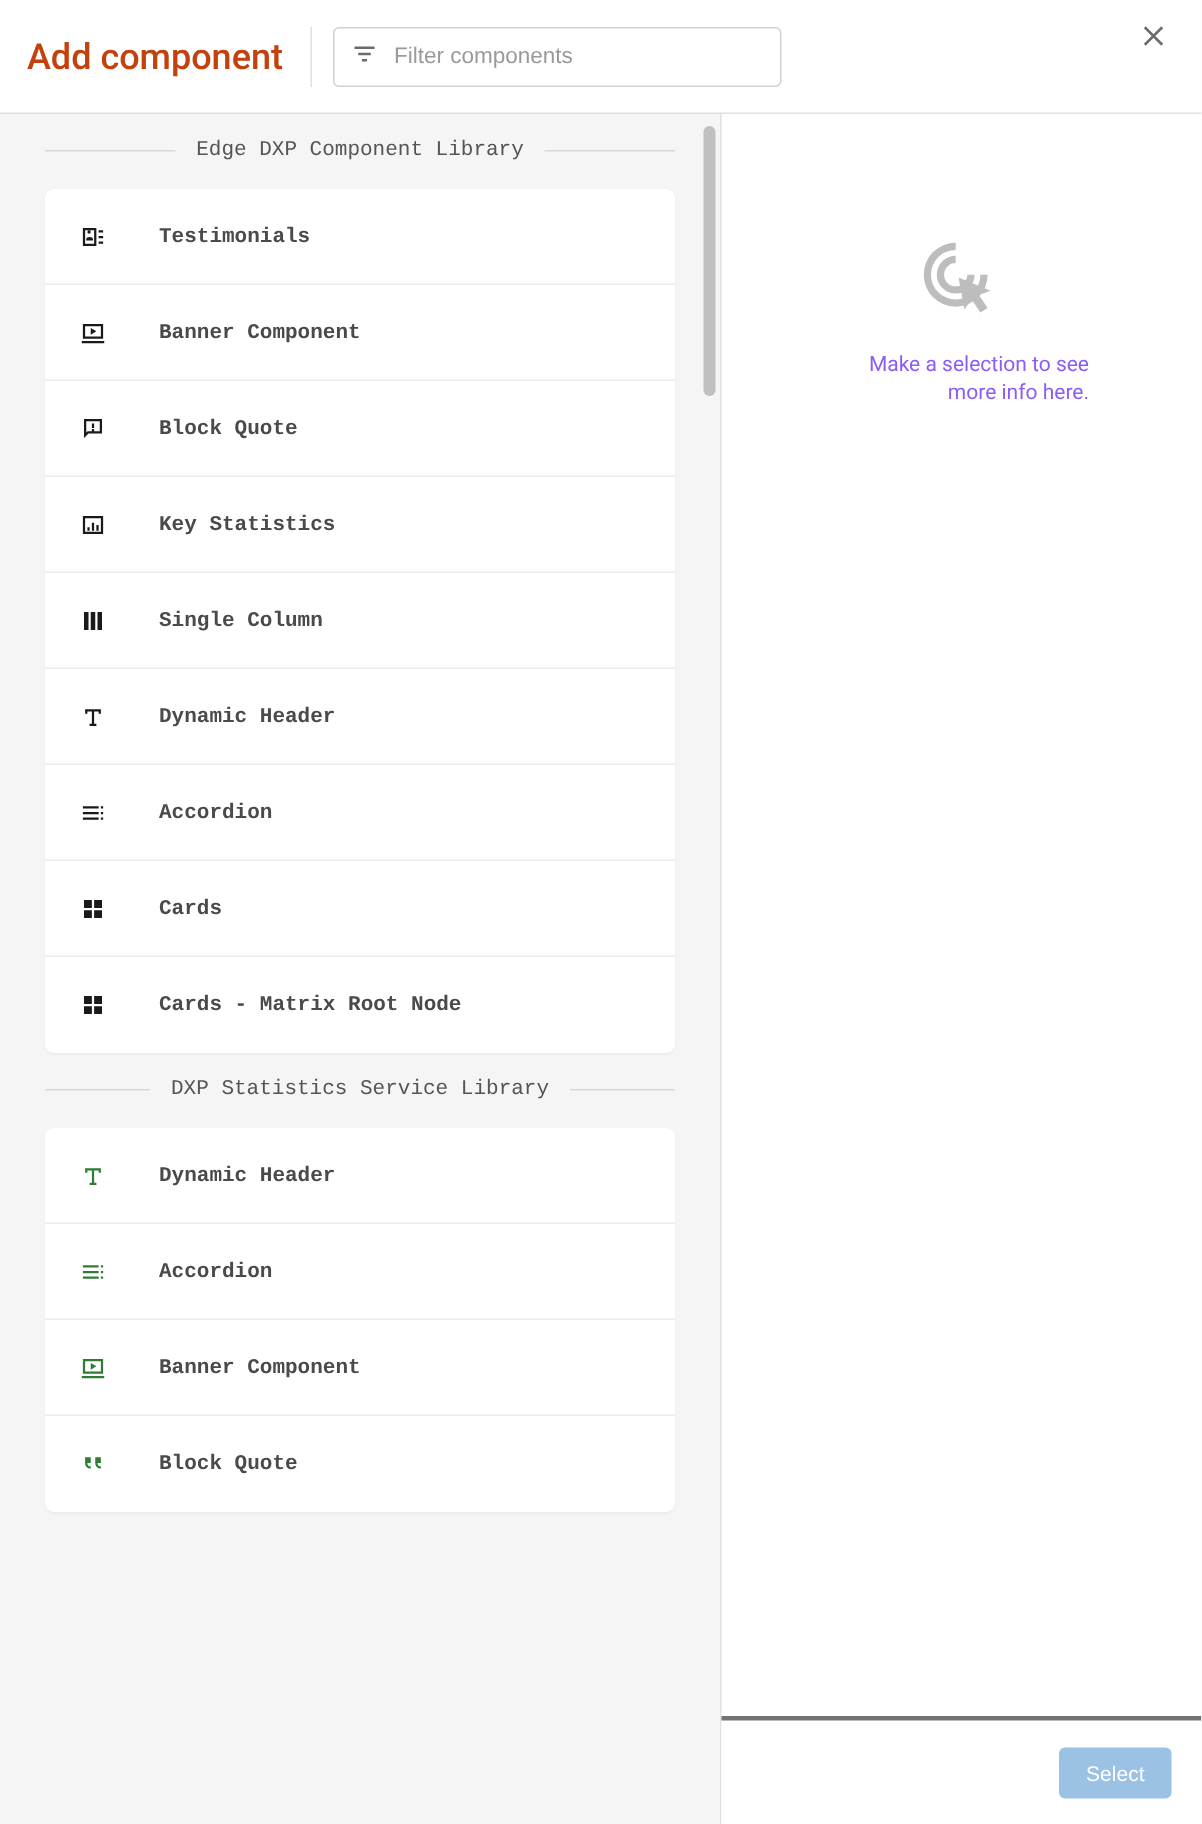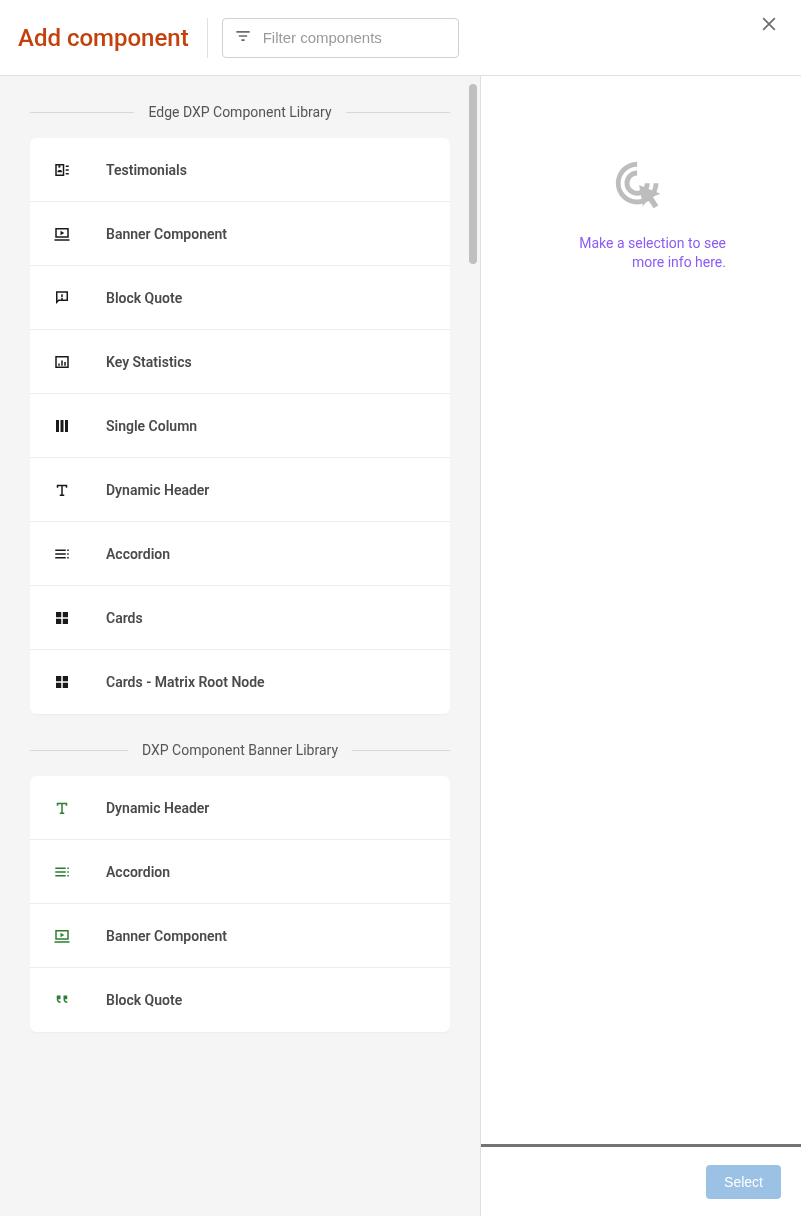--- a/index.html
+++ b/index.html
@@ -4,36 +4,36 @@
 <style>
   * { box-sizing: border-box; margin: 0; padding: 0; }
   html, body { width: 801px; height: 1216px; font-family: -apple-system, BlinkMacSystemFont, "Segoe UI", Roboto, "Helvetica Neue", Arial, sans-serif; color: #333; overflow: hidden; background: #fff; }
 
   .modal { width: 801px; height: 1216px; display: flex; flex-direction: column; background: #fff; }
 
   
   .header { display: flex; align-items: center; padding: 0 18px; height: 76px; border-bottom: 1px solid #e0e0e0; background: #fff; }
   .header-title { font-size: 24px; font-weight: 500; color: #c2410c; padding-right: 18px; border-right: 1px solid #e0e0e0; line-height: 1; height: 40px; display: flex; align-items: center; }
   .filter-wrap { padding-left: 14px; }
-  .filter { display: flex; align-items: center; border: 1px solid #d0d0d0; border-radius: 4px; height: 40px; padding: 0 10px; width: 237px; background: #fff; }
+  .filter { display: flex; align-items: center; border: 1px solid #d0d0d0; border-radius: 4px; height: 40px; padding: 0 10px; width: 299px; background: #fff; }
   .filter svg { width: 20px; height: 20px; fill: #6b6b6b; flex-shrink: 0; }
   .filter input { border: none; outline: none; font-size: 15px; margin-left: 10px; width: 100%; color: #444; }
   .filter input::placeholder { color: #9a9a9a; }
   .close-btn { margin-left: auto; width: 28px; height: 28px; display: flex; align-items: center; justify-content: center; cursor: pointer; align-self: flex-start; margin-top: 12px; }
   .close-btn svg { width: 20px; height: 20px; stroke: #6b6b6b; stroke-width: 2; fill: none; }
 
   
   .body { flex: 1; display: flex; overflow: hidden; background: #f5f5f5; }
 
   
   .left { width: 480px; position: relative; }
   .left-scroll { position: absolute; left: 0; top: 0; right: 0; bottom: 0; overflow: hidden; padding: 0 30px 20px 30px; }
   .scrollbar-thumb { position: absolute; right: 3px; top: 8px; width: 8px; height: 180px; background: #c0c0c0; border-radius: 4px; }
 
-  .library-section { margin-top: 28px; }
+  .library-section { margin-top: 16px; font-family: Liberation Mono, monospace; }
   .lib-header { display: flex; align-items: center; margin-bottom: 18px; }
   .lib-header::before, .lib-header::after { content: ""; flex: 1; height: 1px; background: #d8d8d8; }
   .lib-title { font-size: 14px; color: #555; padding: 0 14px; font-weight: 400; }
 
   .comp-list { background: #fff; border-radius: 6px; overflow: hidden; box-shadow: 0 1px 2px rgba(0,0,0,0.04); }
   .comp-item { display: flex; align-items: center; height: 64px; padding: 0 22px; border-bottom: 1px solid #ececec; cursor: pointer; gap: 16px; }
   .comp-item:last-child { border-bottom: none; }
   .comp-icon { width: 20px; height: 20px; display: flex; align-items: center; justify-content: center; flex-shrink: 0; }
   .comp-icon svg { width: 18px; height: 18px; }
   .ic-dark svg { fill: #1a1a1a; }
@@ -205,21 +205,21 @@
                   <svg>
                     <use href="#ic-matrix"></use>
                   </svg>
                 </span>
                 <span class="comp-label">Cards - Matrix Root Node</span>
               </div>
             </div>
           </div>
           <div class="library-section">
             <div class="lib-header">
-              <span class="lib-title">DXP Component Banner Library</span>
+              <span class="lib-title">DXP Statistics Service Library</span>
             </div>
             <div class="comp-list">
               <div class="comp-item">
                 <span class="comp-icon ic-green">
                   <svg>
                     <use href="#ic-text-t"></use>
                   </svg>
                 </span>
                 <span class="comp-label">Dynamic Header</span>
               </div>

